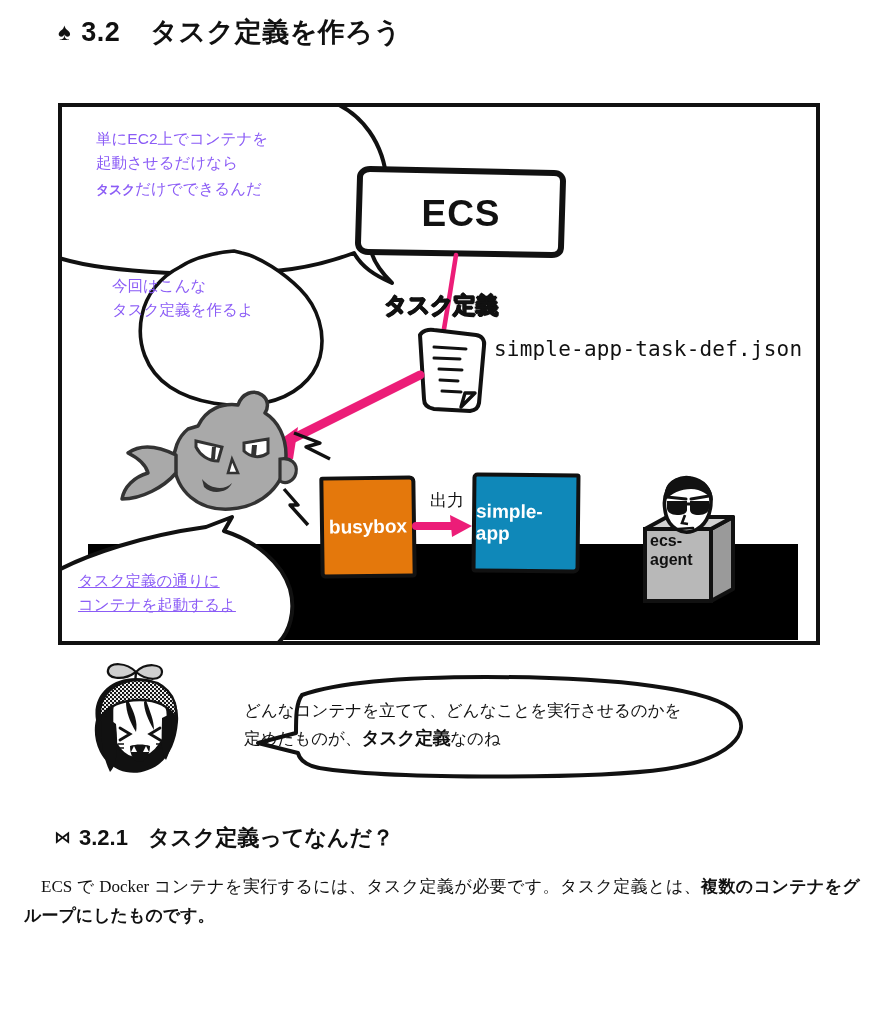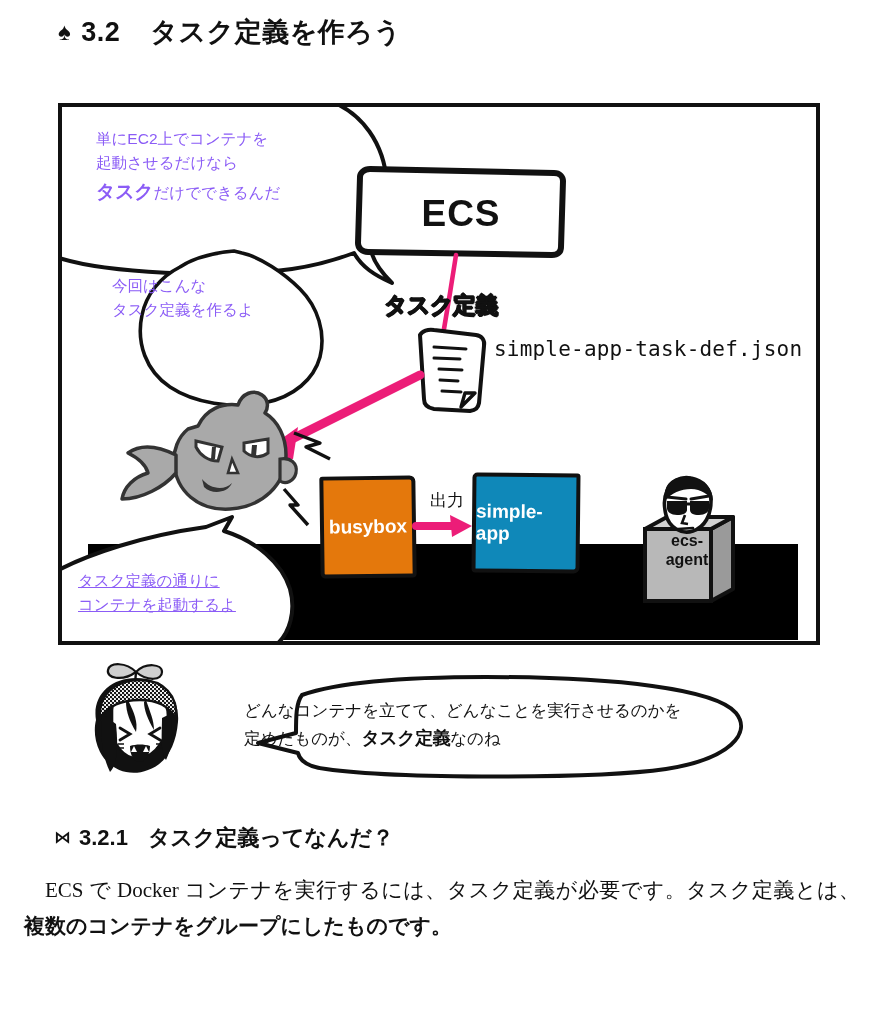--- a/index.html
+++ b/index.html
@@ -59,21 +59,21 @@
   .abs { position: absolute; }
 
   
   .bubble-text {
     position: absolute;
     font-size: 15.5px;
     line-height: 1.55;
     color: #8b5cf6;
     white-space: nowrap;
   }
-  .bubble-text b { font-weight: 700; font-size: 19px; letter-spacing: -0.3px; margin-top: 43px; }
+  .bubble-text b { font-weight: 700; font-size: 13px; letter-spacing: -0.3px; margin-top: 43px; }
   .ecs-label {
     position: absolute;
     left: 296px;
     top: 68px;
     width: 206px;
     height: 78px;
     display: flex;
     align-items: center;
     justify-content: center;
     font-weight: 700;
@@ -152,21 +152,20 @@
     font-size: 17px;
     font-weight: 400;
     color: #111;
   }
 
   
   .agent-wrap { position: absolute; left: 575px; top: 370px; width: 112px; height: 130px; }
   .agent-label {
     position: absolute;
     left: 588px; top: 425px; width: 74px;
-    text-align: center;
     font-weight: 700;
     font-size: 16px;
     line-height: 1.18;
     color: #111;
   }
 
   
   .bottom-row { position: absolute; left: 0; top: 655px; width: 881px; height: 140px; }
   .bottom-bubble-text {
     position: absolute;
@@ -194,21 +193,21 @@
   .subsec-title .mark { font-size: 17px; position: relative; top: -2px; }
   .subsec-title .txt { margin-left: 12px; }
 
   
   .body-text {
     position: absolute;
     left: 24px;
     top: 872px;
     width: 836px;
     font-family: "Liberation Serif", "DejaVu Serif", serif;
-    font-size: 21px;
+    font-size: 17px;
     line-height: 1.72;
     color: #111;
     text-align: justify;
   }
   .body-text p { margin: 0; text-indent: 1em; }
   .body-text b { font-weight: 700; }
 
   svg { display: block; overflow: visible; }
 </style>
 </head>

